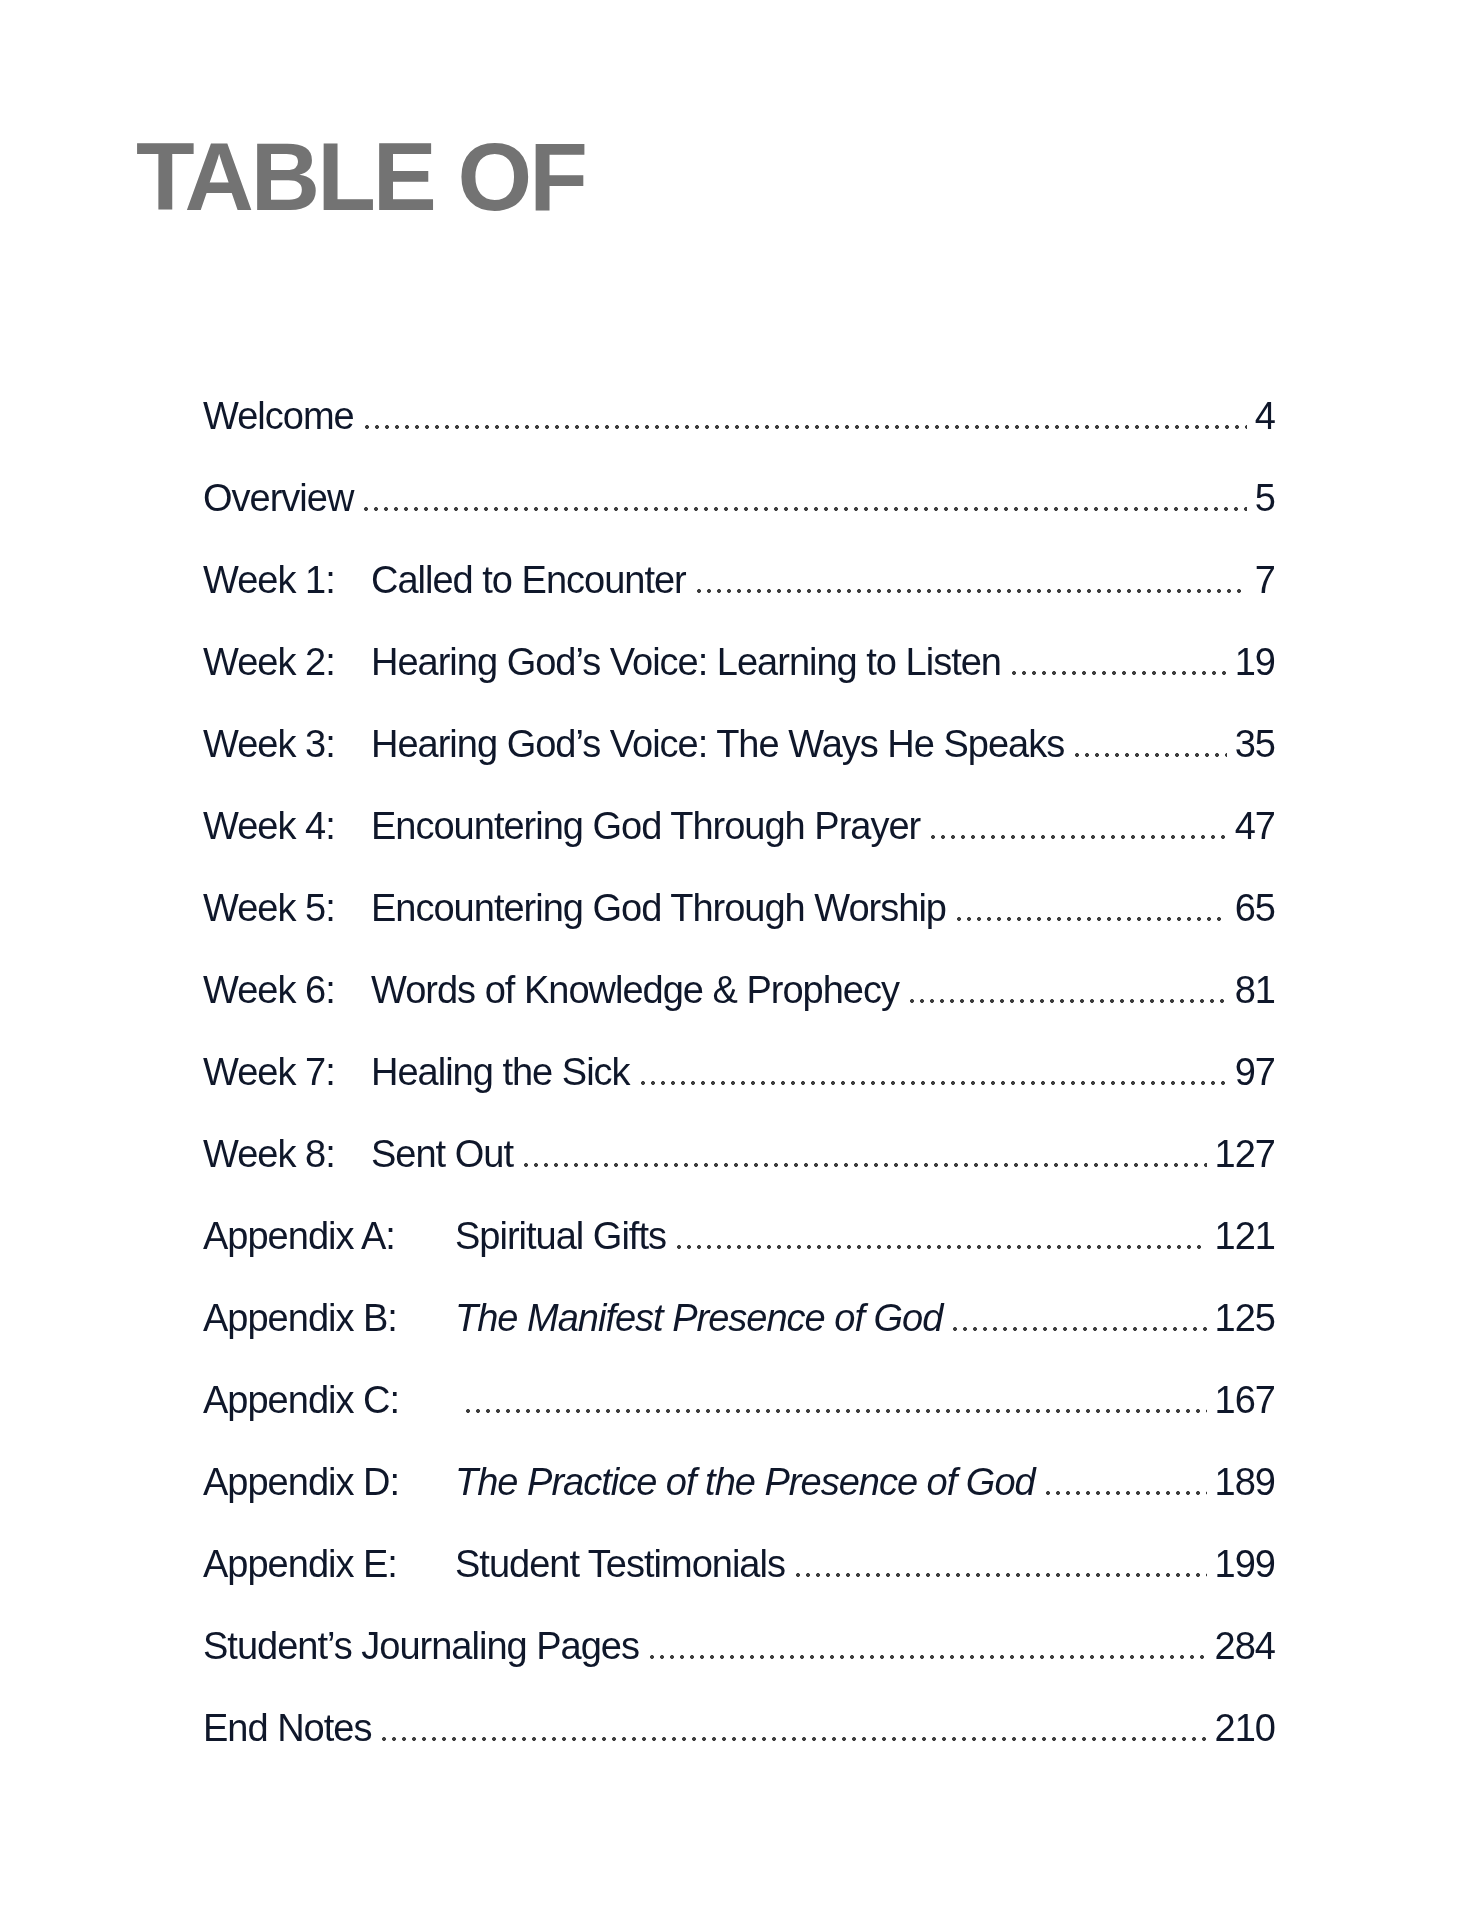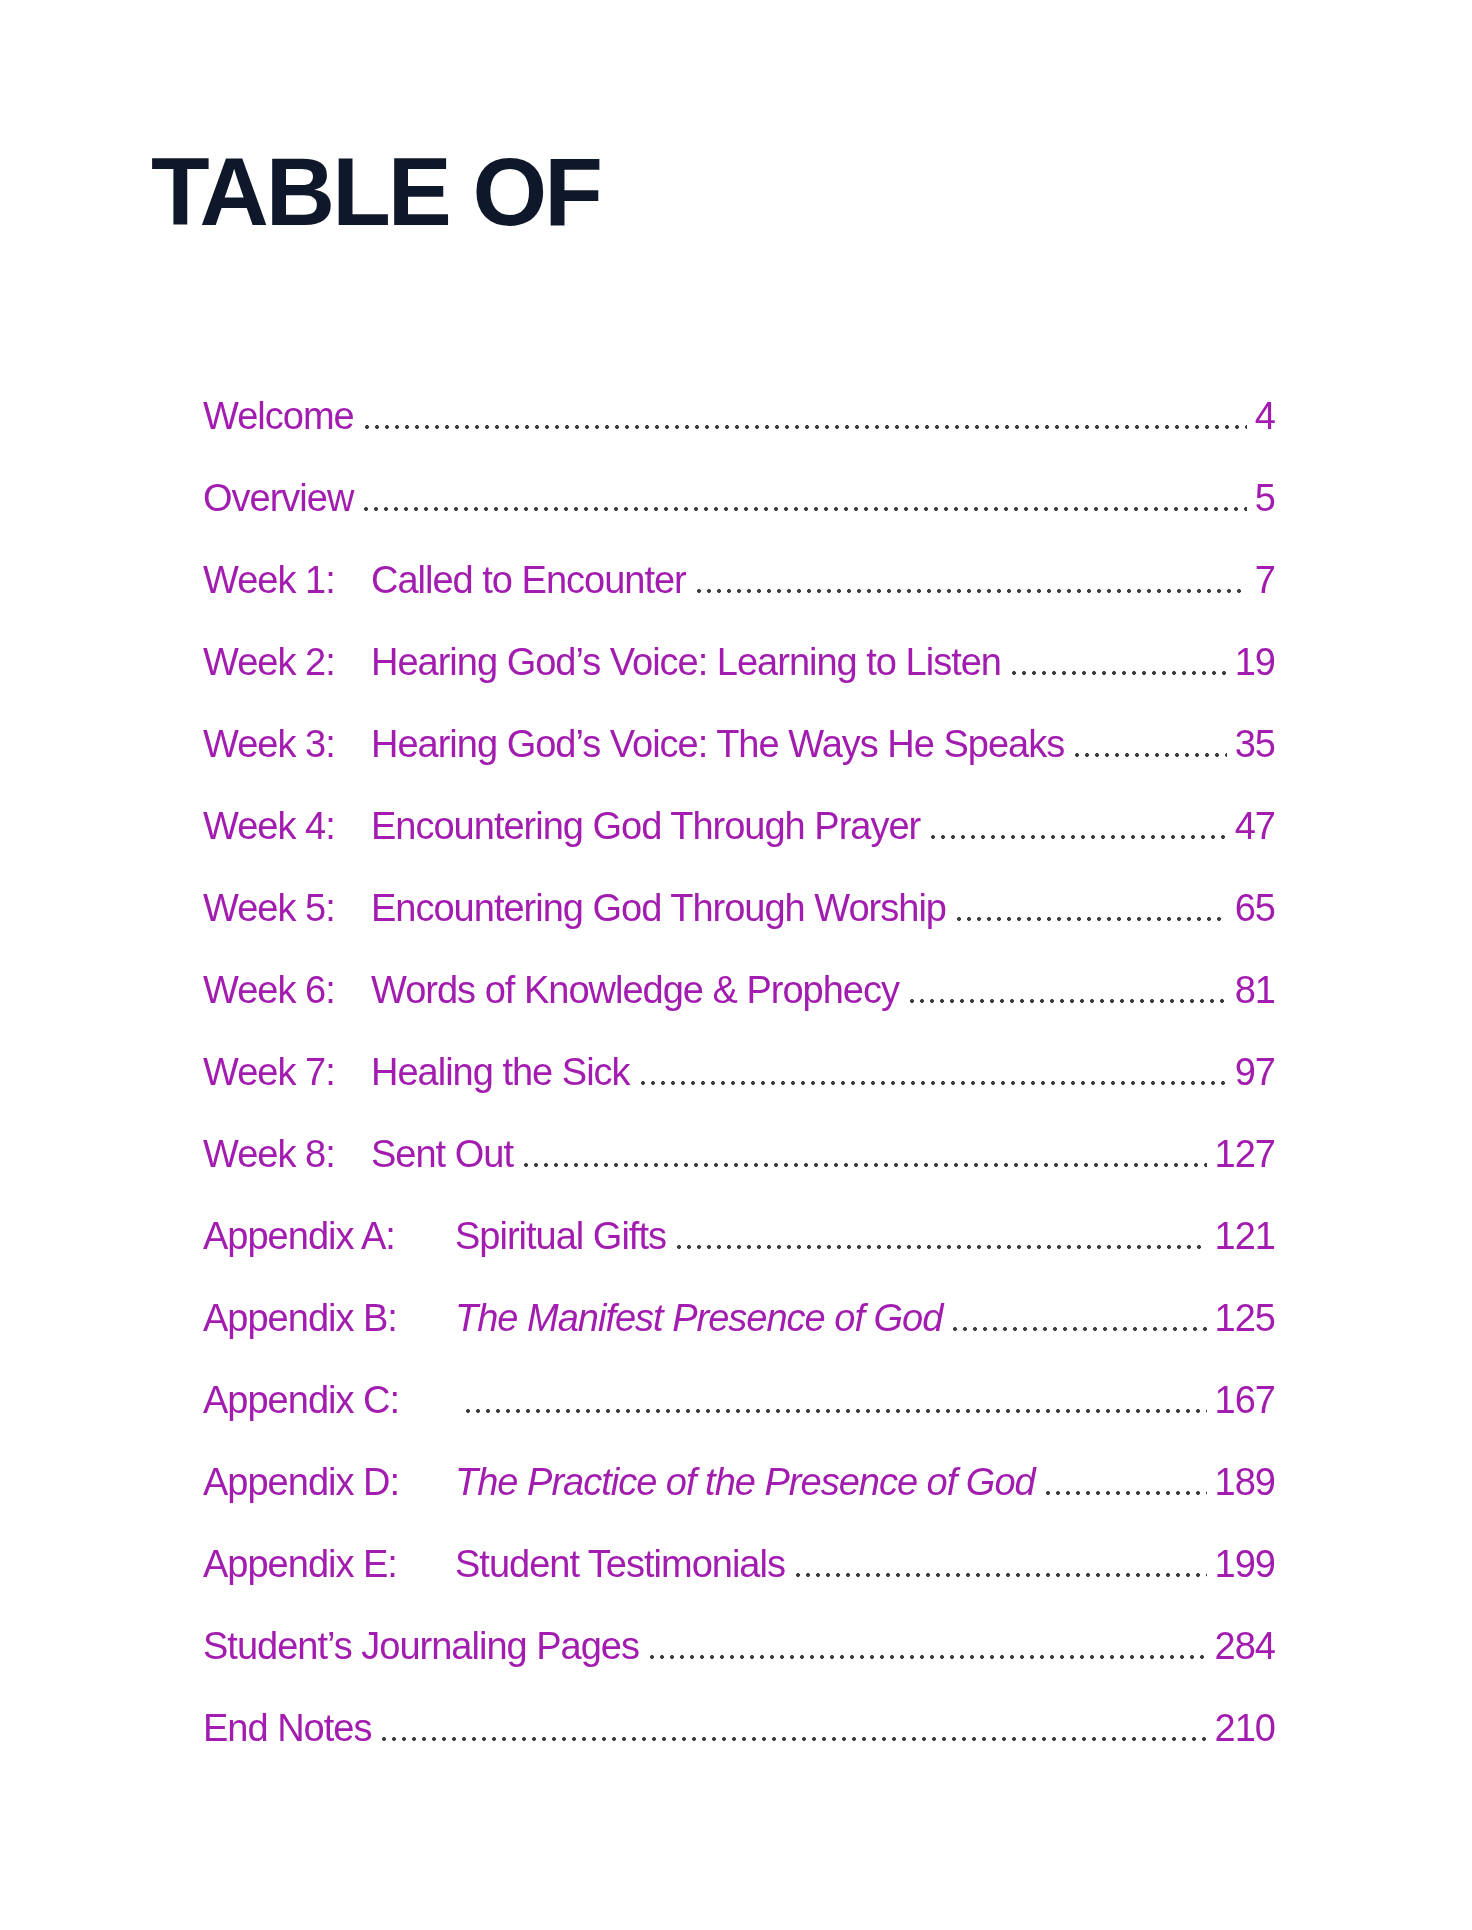--- a/index.html
+++ b/index.html
@@ -1,26 +1,26 @@
 <!DOCTYPE html>
 <html><head>
   <meta charset="utf-8">
   <style>
     html, body { margin: 0; padding: 0; background: #ffffff; }
     body { width: 1472px; height: 1930px; position: relative; overflow: hidden; }
     .title {
       position: absolute; left: 136px; top: 138px;
       font-family: "Liberation Sans", sans-serif; font-weight: 700;
       font-size: 96px; line-height: 78px; letter-spacing: -3px;
-      color: #0f172a; margin: 15px; text-transform: uppercase;
+      color: #737373; margin: 0; text-transform: uppercase;
     }
     .title span { display: block; }
     .toc {
       position: absolute; left: 203px; top: 393px; width: 1072px;
-      font-family: "Liberation Sans", sans-serif; color: #a21caf;
+      font-family: "Liberation Sans", sans-serif; color: #0f172a;
       font-size: 38px; letter-spacing: -1px;
     }
     .row {
       display: flex; align-items: baseline; height: 82px; white-space: nowrap;
     }
     .label-week { width: 168px; flex: none; }
     .label-app { width: 252px; flex: none; }
     .title-text { flex: none; }
     .title-text.italic { font-style: italic; }
     .dots {

